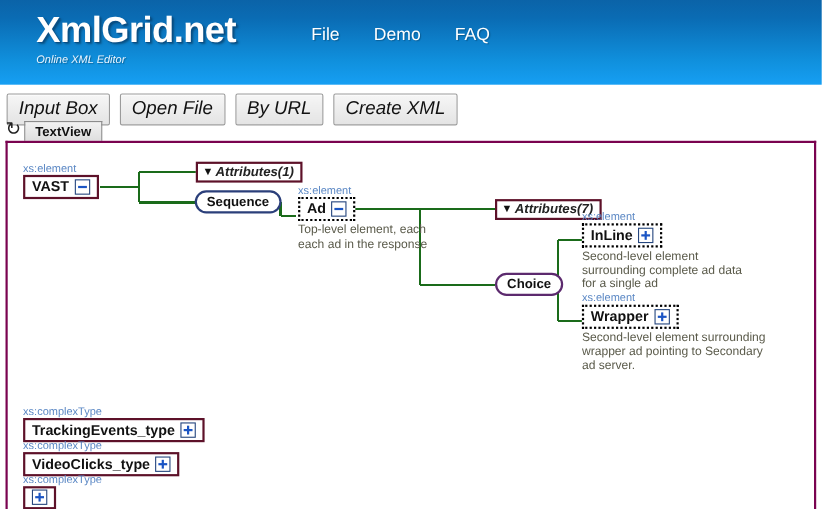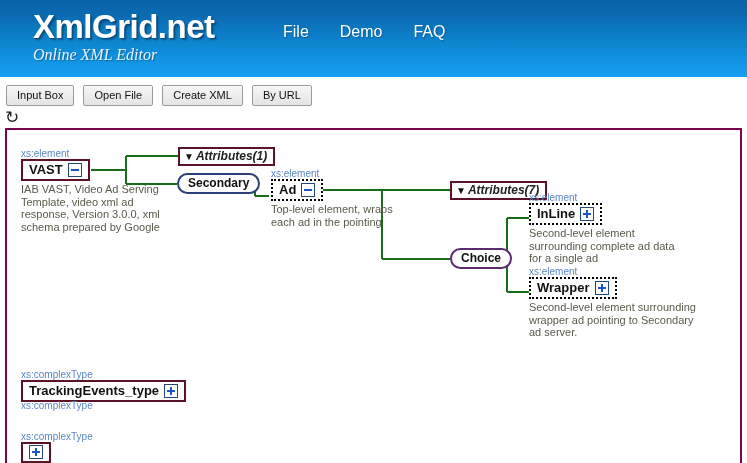--- a/index.html
+++ b/index.html
@@ -15,37 +15,37 @@
     background:linear-gradient(to bottom,#0b63a8 0%,#0a6cb4 22%,#1090dd 72%,#169ff3 100%);
     overflow:hidden;
   }
   .brand{position:absolute;left:33px;top:8px;}
   .brand-title{
     font-size:33px;font-weight:bold;color:#ffffff;letter-spacing:-0.5px;
     text-shadow:1px 1px 0 #0a4f86, 2px 2px 2px rgba(0,0,0,.35);
     line-height:38px;white-space:nowrap;
   }
   .brand-sub{
-    font-size:16px;font-style:italic;color:#e9f4ff;margin-top:1px;
-    text-shadow:1px 1px 1px rgba(0,0,0,.3);line-height:16px;font-family:Liberation Serif, serif;
+    font-size:10px;font-style:italic;color:#e9f4ff;margin-top:1px;
+    text-shadow:1px 1px 1px rgba(0,0,0,.3);line-height:16px;
   }
   .nav{position:absolute;left:283px;top:23px;display:flex;gap:31px;}
   .nav a{
     color:#ffffff;font-size:16px;text-decoration:none;
     text-shadow:1px 1px 1px rgba(0,0,0,.25);
   }
 
   
   .toolbar{position:absolute;left:6px;top:85px;display:flex;gap:9px;}
   .tbtn{
     background:linear-gradient(to bottom,#f6f6f6 0%,#e4e4e4 100%);
     border:1px solid #9b9b9b;border-radius:2px;
-    padding:3px 10px 4px 10px;font-size:11px;color:#111;
+    padding:3px 10px 4px 10px;font-size:17px;color:#111;
     box-shadow:0 1px 0 rgba(255,255,255,.7) inset;
-    white-space:nowrap;cursor:pointer;
+    white-space:nowrap;cursor:pointer;font-style:italic;
   }
 
   
   .tabrow{position:absolute;left:0px;top:108px;height:21px;width:747px;}
   .refresh{
     position:absolute;left:5px;top:2px;width:16px;height:16px;
     color:#222;font-size:17px;line-height:16px;cursor:pointer;
   }
   .tab{
     position:absolute;left:22px;top:2px;
@@ -121,26 +121,27 @@
   <div class="nav">
     <a href="#">File</a>
     <a href="#">Demo</a>
     <a href="#">FAQ</a>
   </div>
 </div>
 
 <div class="toolbar">
   <button class="tbtn">Input Box</button>
   <button class="tbtn">Open File</button>
+  <button class="tbtn">By URL</button>
   <button class="tbtn">Create XML</button>
-  <button class="tbtn">By URL</button>
 </div>
 
 <div class="tabrow">
   <div class="refresh">↻</div>
+  <div class="tab">TextView</div>
 </div>
 
 <div class="panel">
   <div class="canvas">
 
     <svg width="733" height="334">
       <g stroke="#1a6b1a" stroke-width="2" fill="none" shape-rendering="crispEdges">
 
         <path d="M84 40 L119 40"></path>
 
@@ -170,39 +171,38 @@
         <path d="M500 162 L522 162"></path>
       </g>
     </svg>
 
     <div class="node" style="left:14px;top:18px;width:140px;">
       <div class="ns-label">xs:element</div>
       <div class="box box-solid">
         <span class="box-name">VAST</span>
         <span class="pm"></span>
       </div>
-      <div class="desc">IAB VAST, Video Ad Serving Template, video xml ad response, Version 3.0.0, xml schema prepared by Google</div>
     </div>
 
     <div class="attrbox" style="left:171px;top:17px;">
       <span class="tri">▼</span>
       <span>Attributes(1)</span>
     </div>
 
     <div class="comp sequence" style="left:170px;top:43px;">
-      <span>Secondary</span>
+      <span>Sequence</span>
     </div>
 
     <div class="node" style="left:264px;top:38px;width:130px;">
       <div class="ns-label">xs:element</div>
       <div class="box box-dotted">
         <span class="box-name">Ad</span>
         <span class="pm"></span>
       </div>
-      <div class="desc">Top-level element, wraps each ad in the pointing</div>
+      <div class="desc">Top-level element, each each ad in the response</div>
     </div>
 
     <div class="attrbox" style="left:443px;top:51px;">
       <span class="tri">▼</span>
       <span>Attributes(7)</span>
     </div>
 
     <div class="comp choice" style="left:443px;top:118px;">
       <span>Choice</span>
     </div>
@@ -228,20 +228,24 @@
     <div class="node" style="left:14px;top:239px;">
       <div class="ns-label">xs:complexType</div>
       <div class="box box-solid">
         <span class="box-name">TrackingEvents_type</span>
         <span class="pm plus"></span>
       </div>
     </div>
 
     <div class="node" style="left:14px;top:270px;">
       <div class="ns-label">xs:complexType</div>
+      <div class="box box-solid">
+        <span class="box-name">VideoClicks_type</span>
+        <span class="pm plus"></span>
+      </div>
     </div>
 
     <div class="node" style="left:14px;top:301px;">
       <div class="ns-label">xs:complexType</div>
       <div class="box box-solid">
         <span class="pm plus"></span>
       </div>
     </div>
 
   </div>

